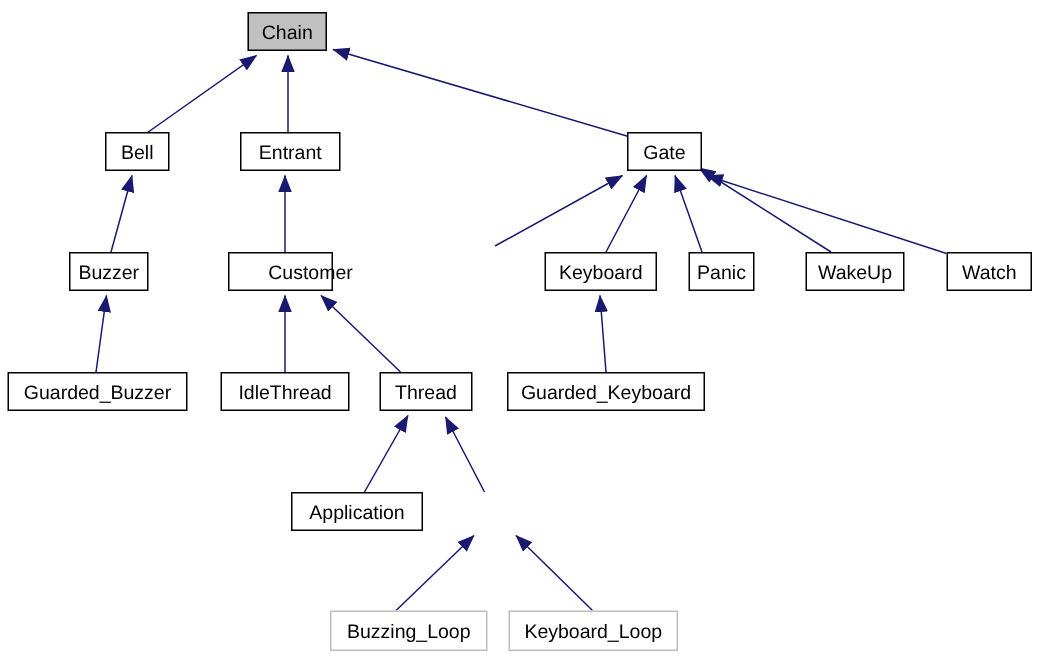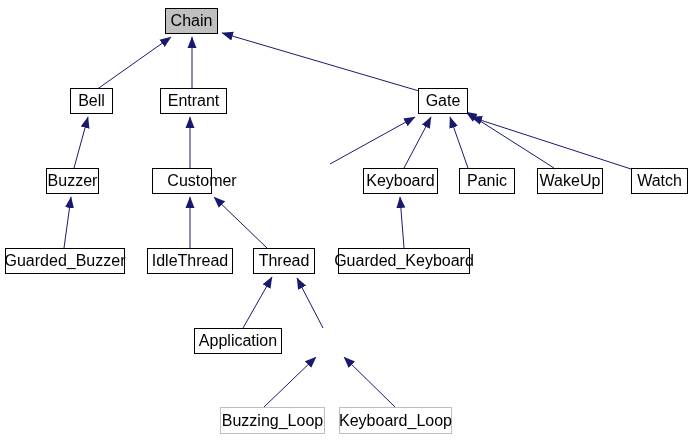--- a/index.html
+++ b/index.html
@@ -31,21 +31,21 @@
     stroke-width: 1;
   }
   svg.edges polygon { fill: var(--edge-color); }
   .node {
     position: absolute;
     z-index: 2;
     box-sizing: border-box;
     border: 1px solid var(--node-border);
     background: var(--node-fill);
     color: var(--node-text);
-    font-size: 16px;
+    font-size: 13px;
     display: flex;
     align-items: center;
     justify-content: center;
     white-space: nowrap;
     cursor: pointer;
   }
   .node.highlight { background: var(--node-fill-highlight); }
   .node.muted { border-color: var(--node-border-muted); }
 </style>
 </head>
@@ -87,27 +87,27 @@
     </div>
   <div class="node" style="left:160px; top:88px;  width:67px;  height:26px;">
       <span>Entrant</span>
     </div>
   <div class="node" style="left:418px; top:88px;  width:50px;  height:26px;">
       <span>Gate</span>
     </div>
   <div class="node" style="left:46px;  top:168px; width:53px;  height:26px;">
       <span>Buzzer</span>
     </div>
-  <div class="node" style="left:152px; top:168px; width:60px;  height:26px;padding-left:40px;">
+  <div class="node" style="left:152px; top:168px; width:70px;  height:26px;padding-left:40px;">
       <span>Customer</span>
     </div>
   <div class="node" style="left:363px; top:168px; width:75px;  height:26px;">
       <span>Keyboard</span>
     </div>
-  <div class="node" style="left:459px; top:168px; width:56px;  height:26px;">
+  <div class="node" style="left:459px; top:168px; width:44px;  height:26px;">
       <span>Panic</span>
     </div>
   <div class="node" style="left:537px; top:168px; width:66px;  height:26px;">
       <span>WakeUp</span>
     </div>
   <div class="node" style="left:631px; top:168px; width:57px;  height:26px;">
       <span>Watch</span>
     </div>
   <div class="node" style="left:5px;   top:248px; width:120px; height:26px;justify-content:center;">
       <span>Guarded_Buzzer</span>

